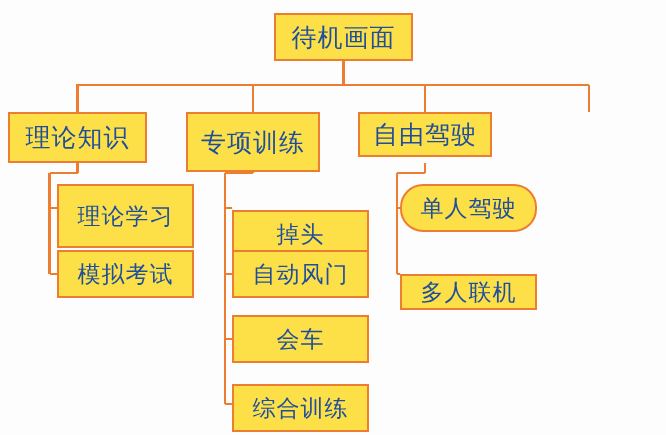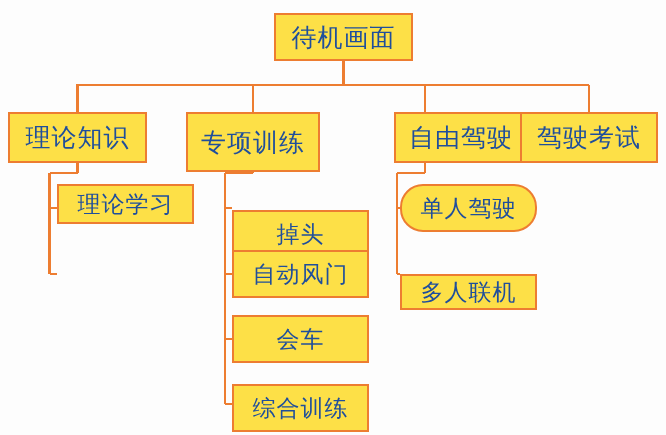--- a/index.html
+++ b/index.html
@@ -65,23 +65,23 @@
       <line x1="425" y1="85" x2="425" y2="112" stroke="#ED7D31" stroke-width="2.5" shape-rendering="crispEdges"></line>
       <line x1="425" y1="163" x2="425" y2="173" stroke="#ED7D31" stroke-width="2.5" shape-rendering="crispEdges"></line>
       <line x1="425" y1="173" x2="397" y2="173" stroke="#ED7D31" stroke-width="2.5" shape-rendering="crispEdges"></line>
       <line x1="397" y1="173" x2="397" y2="274" stroke="#ED7D31" stroke-width="2.5" shape-rendering="crispEdges"></line>
       <line x1="397" y1="208" x2="400" y2="208" stroke="#ED7D31" stroke-width="2.5" shape-rendering="crispEdges"></line>
       <line x1="397" y1="274" x2="400" y2="274" stroke="#ED7D31" stroke-width="2.5" shape-rendering="crispEdges"></line>
       <line x1="589" y1="85" x2="589" y2="112" stroke="#ED7D31" stroke-width="2.5" shape-rendering="crispEdges"></line>
     </svg>
 <div class="node level-1" style="left: 274px; top: 13px; width: 139px; height: 48px;">待机画面</div>
     <div class="node level-2" style="left: 8px; top: 112px; width: 139px; height: 51px;">理论知识</div>
-    <div class="node level-3" style="left: 57px; top: 184px; width: 137px; height: 40px; text-align: right;">理论学习</div>
+    <div class="node level-3" style="left: 57px; top: 184px; width: 137px; height: 64px; text-align: right;">理论学习</div>
+    <div class="node level-3" style="left: 57px; top: 250px; width: 137px; height: 48px;">模拟考试</div>
     <div class="node level-2" style="left: 186px; top: 112px; width: 134px; height: 60px;">专项训练</div>
     <div class="node level-3" style="left: 232px; top: 184px; width: 137px; height: 48px; margin-top: 26px;">掉头</div>
     <div class="node level-3" style="left: 232px; top: 315px; width: 137px; height: 48px;">会车</div>
     <div class="node level-3" style="left: 232px; top: 250px; width: 137px; height: 48px;">自动风门</div>
     <div class="node level-3" style="left: 232px; top: 384px; width: 137px; height: 48px;">综合训练</div>
-    <div class="node level-2" style="left: 358px; top: 112px; width: 134px; height: 51px; margin-left: 36px;">自由驾驶</div>
+    <div class="node level-2" style="left: 358px; top: 112px; width: 134px; height: 45px;">自由驾驶</div>
     <div class="node level-3" style="left: 400px; top: 184px; width: 137px; height: 48px; border-radius: 23px;">单人驾驶</div>
     <div class="node level-3" style="left: 400px; top: 250px; width: 137px; height: 36px; margin-top: 24px;">多人联机</div>
-    <div class="node level-2" style="left: 520px; top: 112px; width: 138px; height: 51px;">驾驶考试</div>
   </div>
 
 </body></html>

